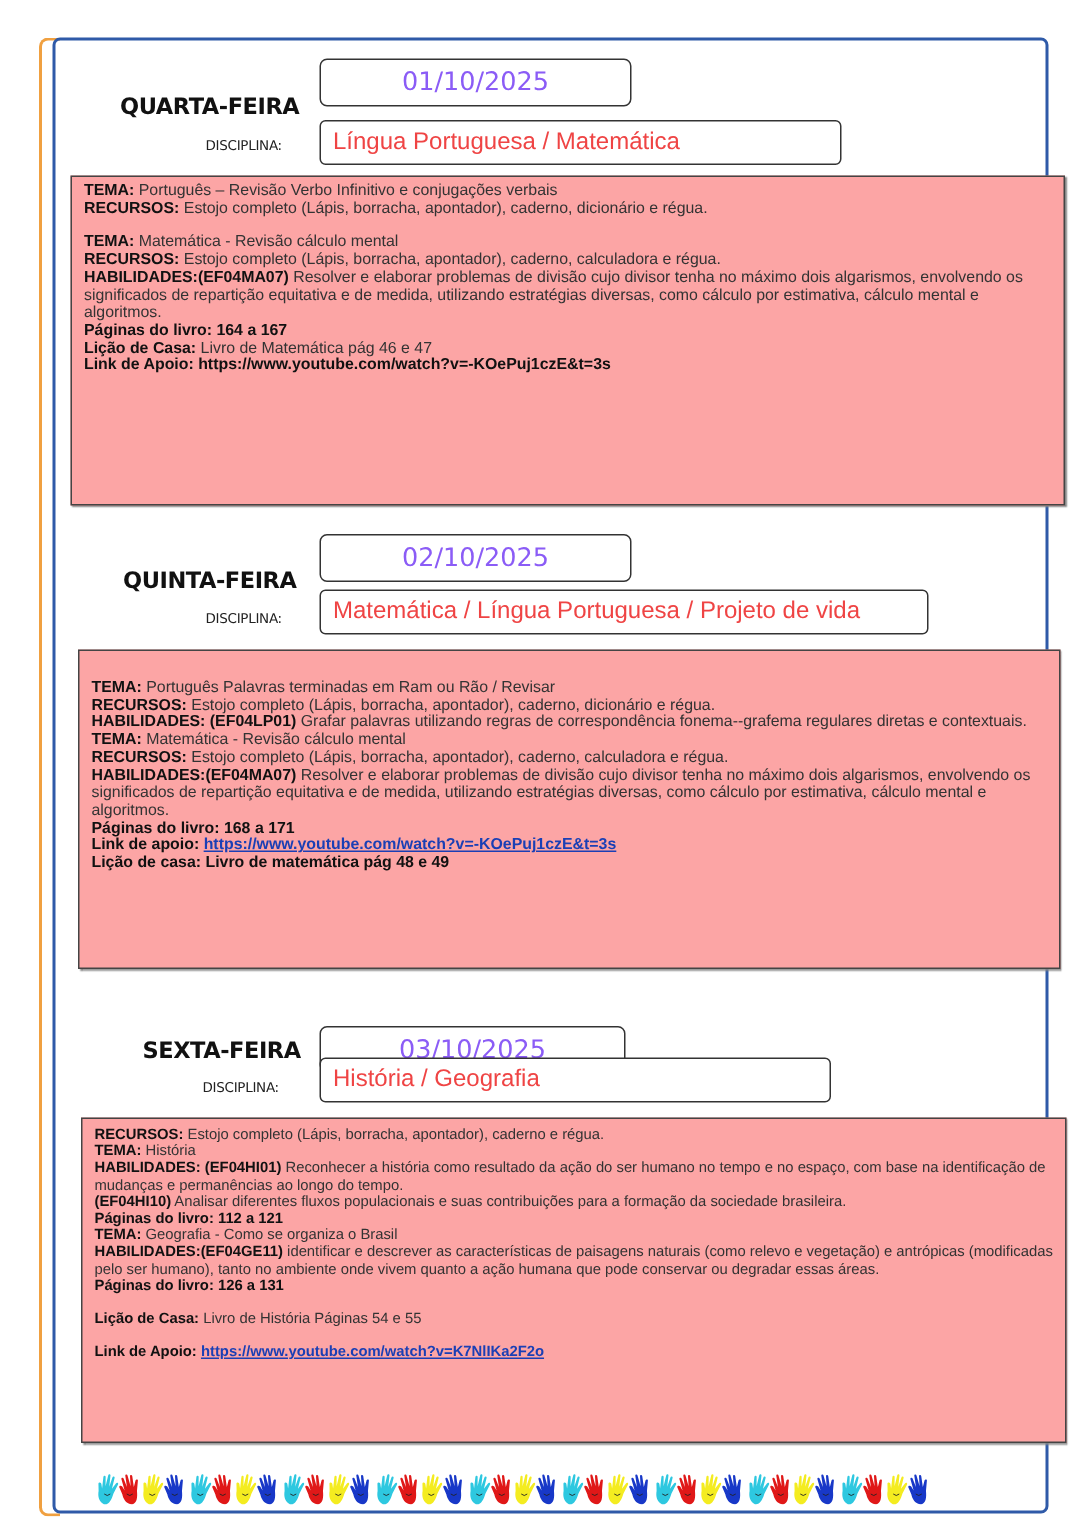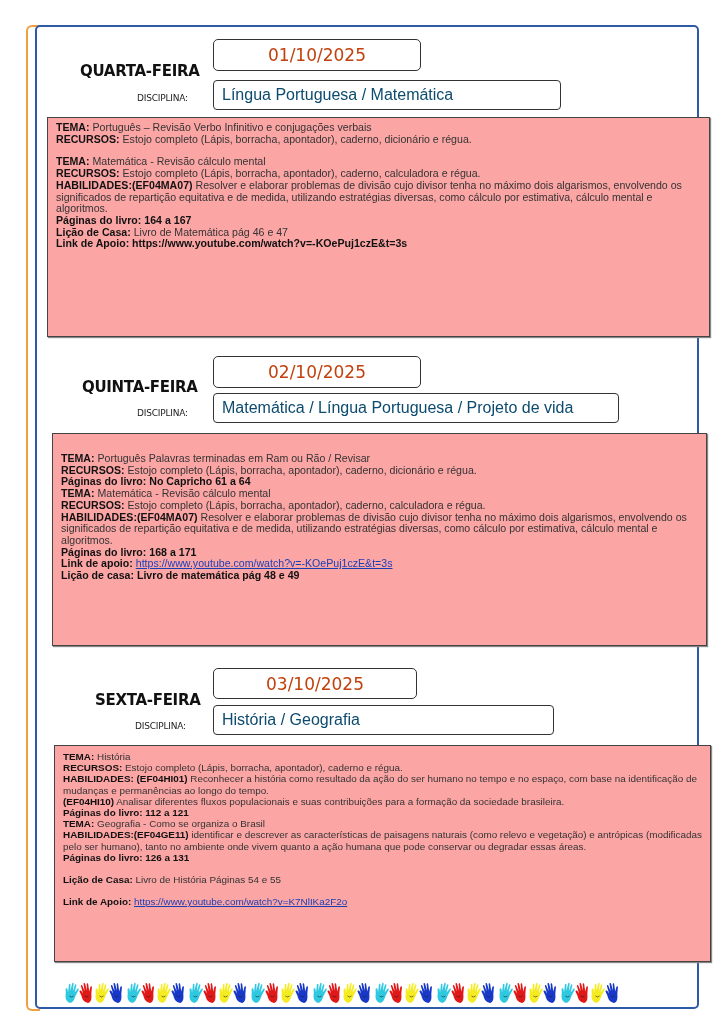--- a/index.html
+++ b/index.html
@@ -15,42 +15,42 @@
     position: absolute; left: 35px; top: 25px; width: 664px; height: 984px;
     border: 2px solid #2f5aa8; border-radius: 5px;
   }
 
   .day-label {
     position: absolute; font-family: "DejaVu Sans", sans-serif; font-weight: bold;
     font-size: 15px; color: #111; letter-spacing: -0.3px; margin-top: 12px;
   }
   .date-box {
     position: absolute; border: 1px solid #333; border-radius: 5px; background: #fff;
-    font-family: "DejaVu Sans", sans-serif; font-size: 17px; color: #c2410c;
+    font-family: "DejaVu Sans", sans-serif; font-size: 17px; color: #8b5cf6;
     display: flex; align-items: center; justify-content: center;
   }
   .disc-label {
     position: absolute; font-family: "DejaVu Sans", sans-serif; font-size: 9px;
     color: #222; letter-spacing: -0.2px;
   }
   .disc-box {
     position: absolute; border: 1px solid #333; border-radius: 4px; background: #fff;
-    font-family: "Liberation Sans", sans-serif; font-size: 16px; color: #0c4a6e;
+    font-family: "Liberation Sans", sans-serif; font-size: 16px; color: #ef4444;
     display: flex; align-items: center; padding-left: 8px; white-space: nowrap;
   }
   .content-box {
     position: absolute; border: 1px solid #444; background: #fca5a5;
     box-shadow: 1px 1px 1px #888;
     font-family: "Liberation Sans", sans-serif; font-size: 10.6px; line-height: 11.7px;
     color: #333; padding: 4px 8px;
   }
   .content-box p { margin: 0; }
   .content-box b { color: #111; }
   .content-box .gap { height: 11px; }
-  .content-box a { color: #1a3fb5; text-decoration: underline; font-weight: normal; }
+  .content-box a { color: #1a3fb5; text-decoration: underline; font-weight: bold; }
   .content-box.small { font-size: 9.9px; line-height: 11.2px; }
 
   .hands-row {
     position: absolute; left: 64px; top: 981px; width: 600px; height: 24px;
     display: flex; gap: 2px; align-items: center;
   }
   .hand-group { display: flex; gap: 0px; }
   .hand { width: 15px; height: 22px; display: inline-block; }
 </style>
 </head>
@@ -77,37 +77,37 @@
 </div>
 
 <div class="day-label" style="left:82px; top:366px;">QUINTA-FEIRA</div>
 <div class="date-box" style="left:213px; top:356px; width:208px; height:32px;">02/10/2025</div>
 <div class="disc-label" style="left:137px; top:408px;">DISCIPLINA:</div>
 <div class="disc-box" style="left:213px; top:393px; width:406px; height:30px;">Matemática / Língua Portuguesa / Projeto de vida</div>
 
 <div class="content-box" style="left:52px; top:433px; width:655px; height:213px; padding-top:19px;">
   <p><b>TEMA:</b><span> Português Palavras  terminadas  em Ram ou Rão / Revisar</span></p>
   <p><b>RECURSOS:</b><span>  Estojo completo (Lápis, borracha,  apontador),  caderno, dicionário  e régua.</span></p>
-  <p><b>Páginas do livro: No Capricho 61  a 64</b></p>
+  <p><b>HABILIDADES:  (EF04LP01)</b><span>  Grafar  palavras  utilizando  regras  de correspondência  fonema--grafema  regulares diretas e contextuais.</span></p>
   <p><b>TEMA:</b><span> Matemática - Revisão  cálculo mental</span></p>
   <p><b>RECURSOS:</b><span>  Estojo completo (Lápis, borracha,  apontador),  caderno, calculadora  e régua.</span></p>
   <p><b>HABILIDADES:(EF04MA07)</b><span>  Resolver  e elaborar  problemas  de divisão  cujo divisor tenha no máximo dois algarismos,  envolvendo  os significados de repartição  equitativa  e de medida,  utilizando estratégias diversas,  como cálculo por estimativa,  cálculo mental e algoritmos.</span></p>
   <p><b>Páginas do livro: 168 a 171</b></p>
   <p><b>Link de apoio:</b> <a>https://www.youtube.com/watch?v=-KOePuj1czE&amp;t=3s</a></p>
   <p><b>Lição de casa:  Livro de matemática pág 48 e 49</b></p>
 </div>
 
 <div class="day-label" style="left:95px; top:679px;">SEXTA-FEIRA</div>
-<div class="date-box" style="left:213px; top:668px; width:204px; height:31px;">03/10/2025</div>
+<div class="date-box" style="left:213px; top:684px; width:204px; height:31px;">03/10/2025</div>
 <div class="disc-label" style="left:135px; top:721px;">DISCIPLINA:</div>
 <div class="disc-box" style="left:213px; top:705px; width:341px; height:30px;">História / Geografia</div>
 
 <div class="content-box small" style="left:54px; top:745px; width:657px; height:217px; padding-top:5px;">
+  <p><b>RECURSOS:</b><span>  Estojo completo (Lápis, borracha, apontador), caderno e régua.</span></p>
   <p><b>TEMA:</b><span> História</span></p>
-  <p><b>RECURSOS:</b><span>  Estojo completo (Lápis, borracha, apontador), caderno e régua.</span></p>
   <p><b>HABILIDADES:  (EF04HI01)</b><span>  Reconhecer a história como resultado da ação do ser humano no tempo e no espaço, com base na identificação de mudanças e permanências ao longo do tempo.</span></p>
   <p><b>(EF04HI10)</b><span>  Analisar diferentes fluxos populacionais e suas contribuições para a formação da sociedade brasileira.</span></p>
   <p><b>Páginas do livro:  112 a 121</b></p>
   <p><b>TEMA:</b><span>  Geografia - Como se organiza o Brasil</span></p>
   <p><b>HABILIDADES:(EF04GE11)</b><span>  identificar  e descrever  as características de paisagens naturais  (como relevo  e vegetação)  e antrópicas  (modificadas  pelo ser humano),  tanto no ambiente onde vivem  quanto a ação humana que pode conservar  ou degradar  essas áreas.</span></p>
   <p><b>Páginas do livro:  126 a 131</b></p>
   <div class="gap"></div>
   <p><b>Lição de Casa:</b><span>  Livro de História Páginas 54 e 55</span></p>
   <div class="gap"></div>
   <p><b>Link de Apoio:</b> <a>https://www.youtube.com/watch?v=K7NlIKa2F2o</a></p>

